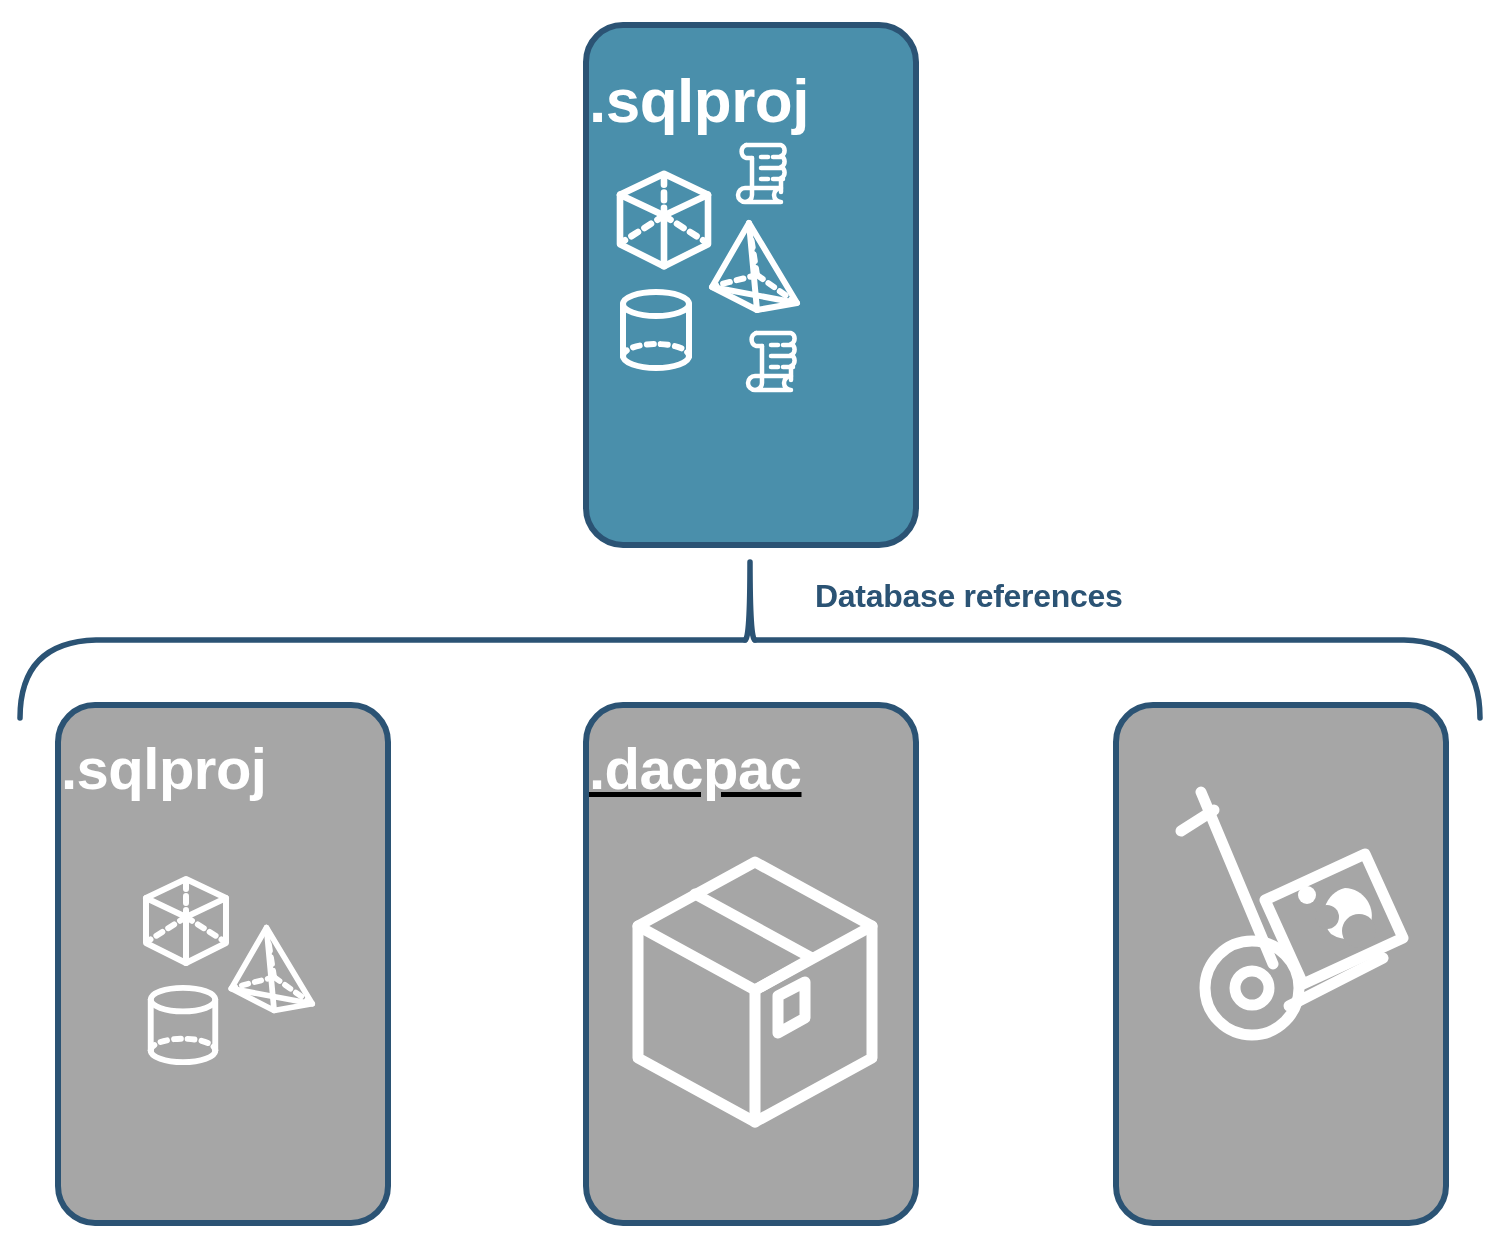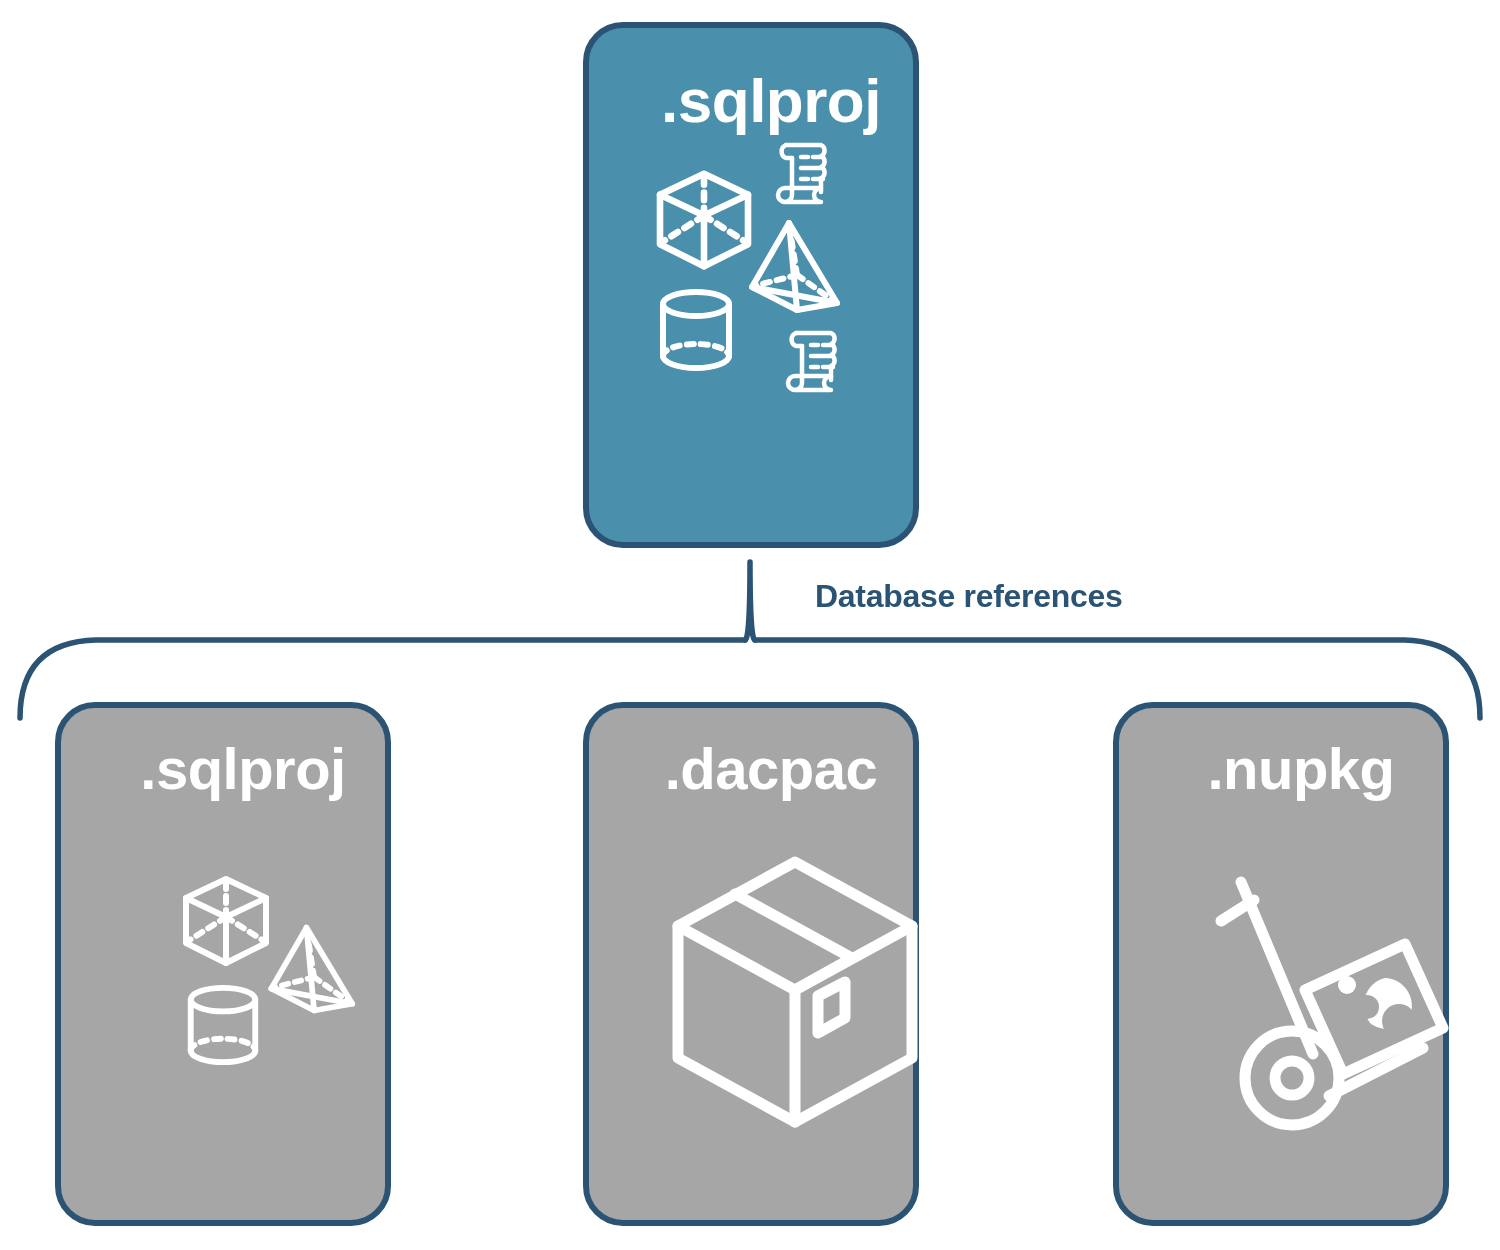--- a/index.html
+++ b/index.html
@@ -20,22 +20,20 @@
     width: 1500px;
     height: 1250px;
   }
   .card {
     position: absolute;
     box-sizing: border-box;
     border-radius: 40px;
     border: 6px solid #2b5374;
     display: flex;
     flex-direction: column;
-    align-items: center;
-    padding-left: 40px;
   }
   .card-title {
     color: #ffffff;
     font-weight: bold;
     letter-spacing: -0.5px;
     line-height: 1;
     user-select: none;
   }
   .card-icons {
     position: relative;
@@ -63,21 +61,21 @@
   .ref-card {
     background: #a6a6a6;
     top: 702px;
     height: 524px;
   }
   .ref-card .card-title {
     font-size: 58px;
     margin-top: 32px;
   }
   #ref-sqlproj { left: 55px;   width: 336px; }
-  #ref-dacpac  { left: 583px;  width: 336px; }
+  #ref-dacpac  { left: 583px;  width: 336px; text-decoration: underline; }
   #ref-nupkg   { left: 1113px; width: 336px; }
 
   
   #brace-layer {
     position: absolute;
     left: 0; top: 0;
     width: 1500px; height: 1250px;
     pointer-events: none;
   }
 
@@ -209,21 +207,20 @@
         <path d="M18 80 L135 144 L252 80"></path>
         <path d="M135 144 L135 276"></path>
         <path d="M75 48 L192 112"></path>
         <path d="M135 144 L192 112"></path>
         <path d="M158 150 L185 136 L185 172 L158 187 Z"></path>
       </svg>
     </div>
   </div>
 
   <div class="card ref-card" id="ref-nupkg">
-    <div class="card-title">.nupkg</div>
 
     <div class="card-icons">
 
       <svg style="left:48px; top:68px;" width="270" height="270" viewBox="0 0 270 270" fill="none" stroke="#ffffff" stroke-width="11" stroke-linecap="round" stroke-linejoin="round">
 
         <path d="M14 55 L47 34"></path>
 
         <path d="M34 16 L106 188"></path>
 
         <path d="M122 230 L216 182"></path>

